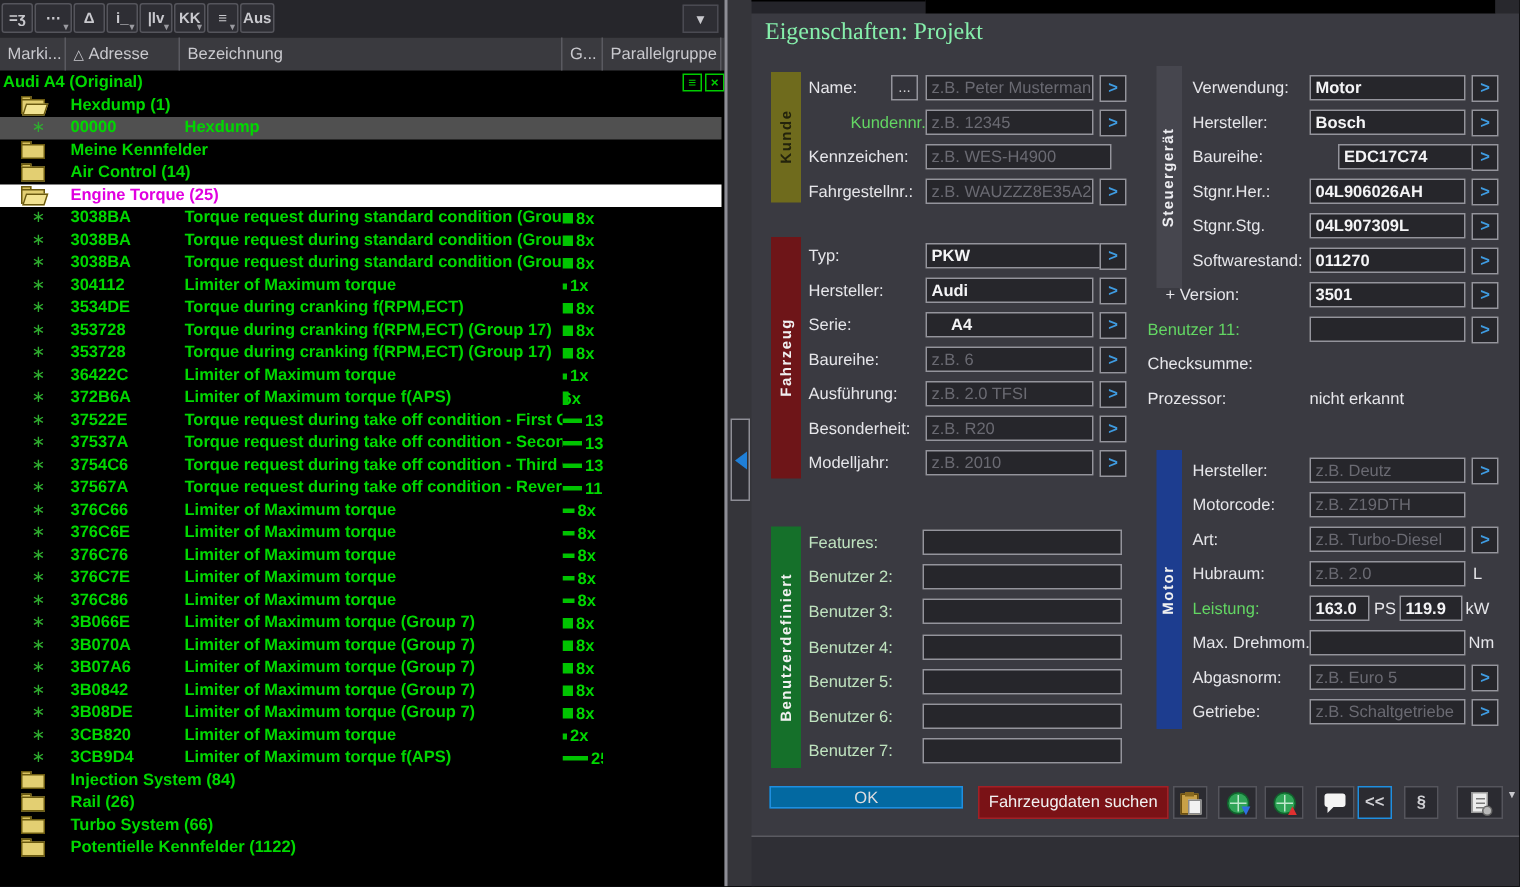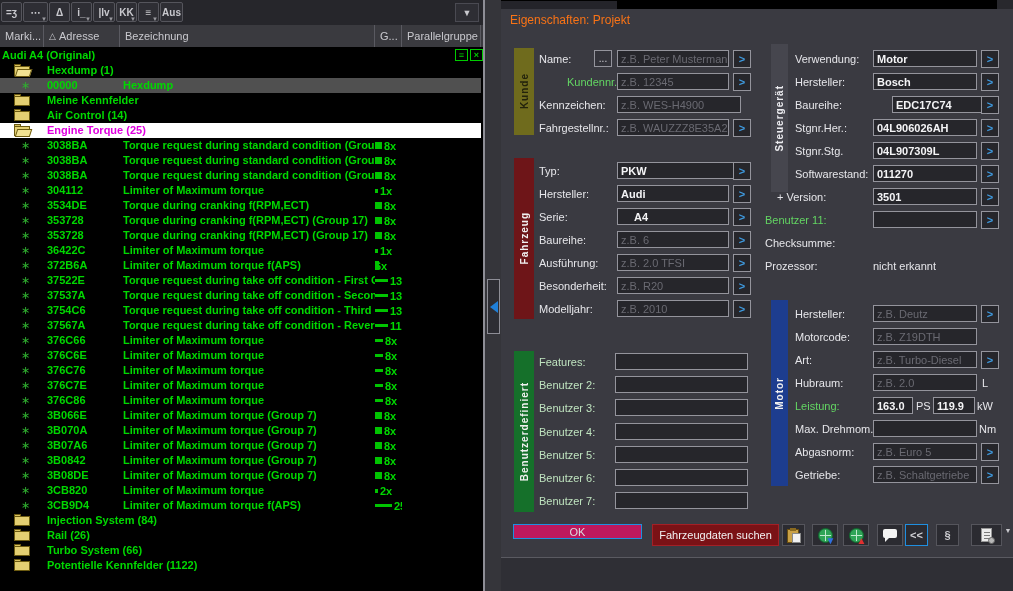--- a/index.html
+++ b/index.html
@@ -44,38 +44,38 @@
   
   .splitter{position:absolute;left:483px;top:0;width:18px;height:591px;background:#35353a;border-left:2px solid #8e8e96;}
   .split-handle{position:absolute;left:2px;top:279px;width:13px;height:55px;background:#2d2d33;border:1px solid #8e8e96;box-sizing:border-box;}
   .split-handle .tri{position:absolute;left:2px;top:21px;width:0;height:0;border-top:6px solid transparent;
     border-bottom:6px solid transparent;border-right:8px solid #1f7fd8;}
   
   .right-panel{position:absolute;left:501px;top:0;width:512px;height:591px;background:#3a3a41;}
   .rp-strip1{position:absolute;left:0;top:0;width:116px;height:9px;background:#24242a;border-top:1px solid #000;box-sizing:border-box;}
   .rp-strip2{position:absolute;left:116px;top:0;width:380px;height:9px;background:#000;}
   .rp-strip3{position:absolute;left:496px;top:0;width:16px;height:9px;background:#28282d;}
-  .rp-title{position:absolute;left:9px;top:13px;font-size:12px;color:#f97316;}
+  .rp-title{position:absolute;left:9px;top:13px;font-size:16px;color:#86efac;font-family:Liberation Serif, serif;}
   .vbar{position:absolute;display:flex;align-items:center;justify-content:center;}
   .vbar span{writing-mode:vertical-rl;transform:rotate(180deg);font-size:10px;font-weight:bold;letter-spacing:1px;}
   .flabel{position:absolute;font-size:11px;color:#e6e6ea;white-space:nowrap;}
   .flabel.green{color:#63d663;}
   .flabel.pale{color:#bfe3bf;}
   .fbox{position:absolute;height:17px;background:#26262b;border:1px solid #94949c;box-sizing:border-box;font-size:11px;
     display:flex;align-items:center;padding:0 3px;overflow:hidden;white-space:nowrap;}
   .fbox .ph{color:#6a6a72;}
   .fbox .val{color:#f4f4f6;font-weight:bold;}
   .chev{position:absolute;width:18px;height:18px;background:#26262b;border:1px solid #94949c;box-sizing:border-box;
     color:#3f9be0;font-weight:bold;font-size:11px;display:flex;align-items:center;justify-content:center;}
   .dots-btn{position:absolute;width:18px;height:17px;background:#33333a;border:1px solid #94949c;box-sizing:border-box;
     color:#cfcfd4;font-size:10px;display:flex;align-items:center;justify-content:center;}
   .unit{position:absolute;font-size:11px;color:#e6e6ea;}
   .static-val{position:absolute;font-size:11px;color:#e6e6ea;}
   
-  .btn-ok{position:absolute;left:12px;top:524px;width:129px;height:15px;background:#be185d;border:1px solid #1f8fe0;
+  .btn-ok{position:absolute;left:12px;top:524px;width:129px;height:15px;background:#0369a1;border:1px solid #1f8fe0;
     color:#dcdcdf;font-size:11px;display:flex;align-items:center;justify-content:center;box-sizing:border-box;}
   .btn-search{position:absolute;left:151px;top:524px;width:127px;height:22px;background:#7a1216;border:1px solid #a32026;
     color:#f2f2f2;font-size:11px;display:flex;align-items:center;justify-content:center;box-sizing:border-box;}
   .ibtn{position:absolute;top:524px;height:22px;background:#2b2b31;border:1px solid #55555c;box-sizing:border-box;
     display:flex;align-items:center;justify-content:center;color:#d0d0d4;font-size:11px;font-weight:bold;}
   .ibtn.blue{border-color:#1f8fe0;}
   .ic-paste{position:relative;width:14px;height:15px;display:inline-block;}
   .ic-paste .board{position:absolute;left:0;top:1px;width:12px;height:14px;background:#c9a147;border:1px solid #6b4e0e;box-sizing:border-box;}
   .ic-paste .clipt{position:absolute;left:3px;top:0;width:6px;height:3px;background:#8a6a20;}
   .ic-paste .page{position:absolute;left:5px;top:5px;width:9px;height:10px;background:#f2f2f2;border:1px solid #8a8a8a;box-sizing:border-box;}

